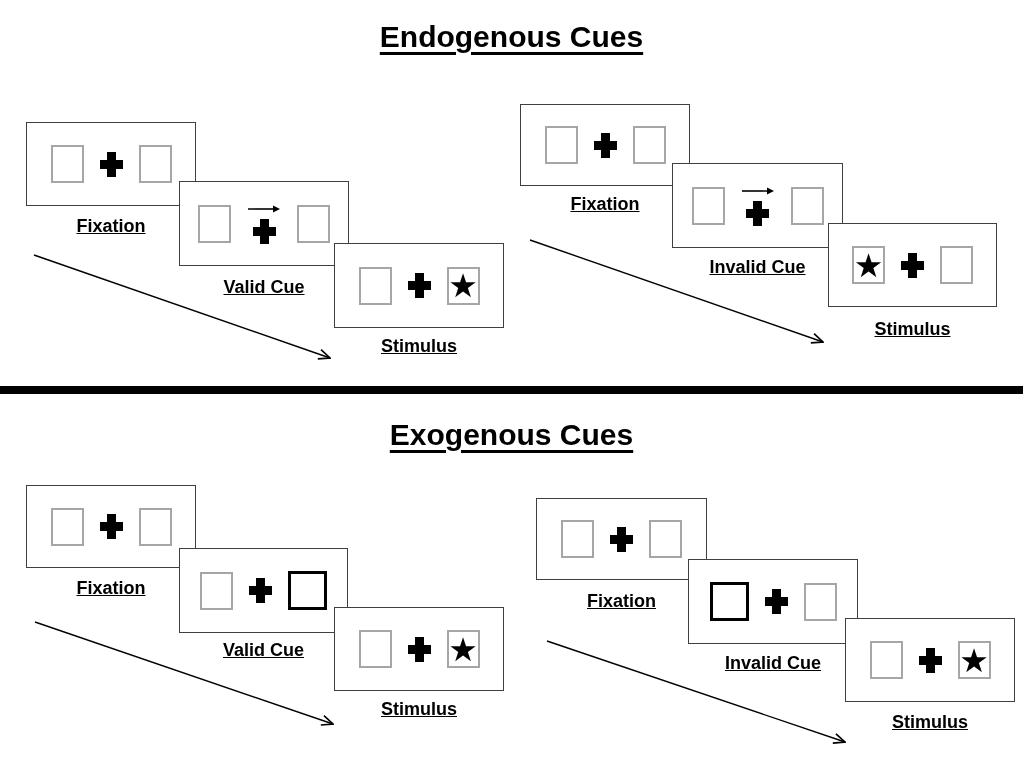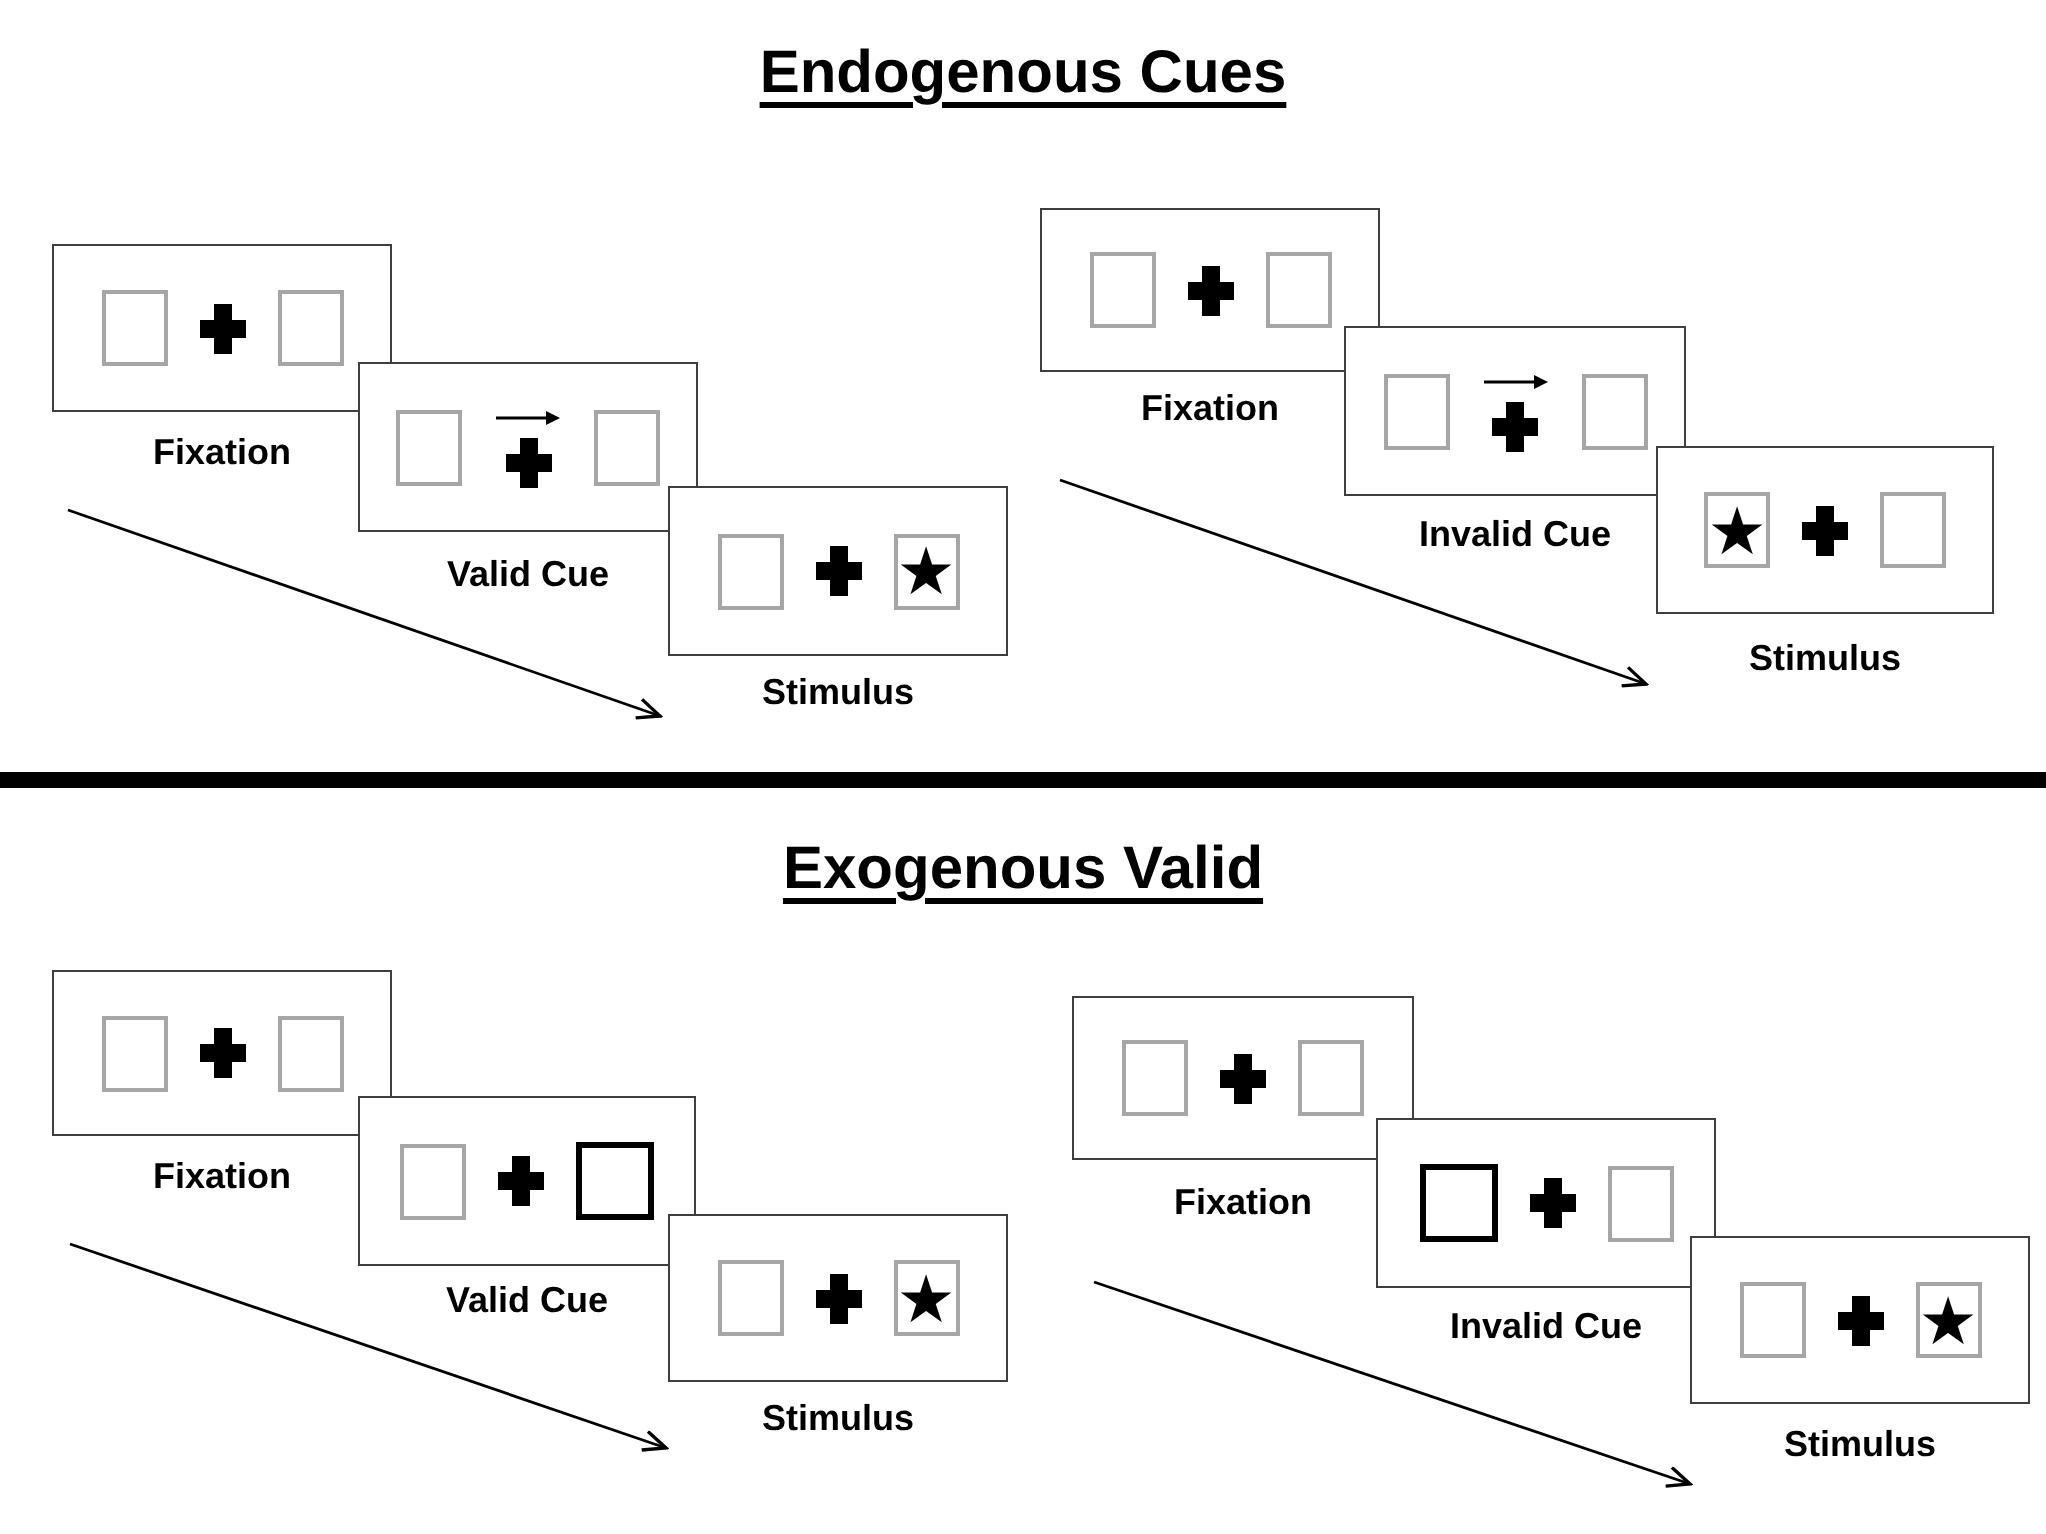--- a/index.html
+++ b/index.html
@@ -28,20 +28,21 @@
   .plus::before {
     content:""; position:absolute; left:0; right:0; top:8px; height:9px; background:#000;
   }
   .plus::after {
     content:""; position:absolute; top:0; bottom:0; left:7px; width:9px; background:#000;
   }
   .star { font-size:33px; line-height:1; color:#000; }
   .plabel {
     position:absolute; text-align:center; font-size:18px; font-weight:bold; color:#000;
     white-space:nowrap;
+    text-decoration:underline;
   }
   .arrows { position:absolute; left:0; top:0; pointer-events:none; }
 </style>
 </head>
 <body>
 
 <div class="stage">
 
   <svg class="arrows" width="1023" height="767" viewBox="0 0 1023 767">
     <defs>
@@ -50,21 +51,21 @@
       </marker>
     </defs>
     <line x1="34" y1="255" x2="330" y2="358" stroke="#000" stroke-width="1.4" marker-end="url(#ah)"></line>
     <line x1="530" y1="240" x2="823" y2="342" stroke="#000" stroke-width="1.4" marker-end="url(#ah)"></line>
     <line x1="35" y1="622" x2="333" y2="724" stroke="#000" stroke-width="1.4" marker-end="url(#ah)"></line>
     <line x1="547" y1="641" x2="845" y2="742" stroke="#000" stroke-width="1.4" marker-end="url(#ah)"></line>
   </svg>
 
   <div class="title" style="top:20px">Endogenous Cues</div>
   <div class="divider" style="top:386px"></div>
-  <div class="title" style="top:418px">Exogenous Valid</div>
+  <div class="title" style="top:418px">Exogenous Cues</div>
 
   <div class="panel" style="left:26px;top:122px;width:170px;height:84px">
     <div class="sq"></div>
     <div class="mid">
         <div class="plus"></div>
       </div>
     <div class="sq"></div>
   </div>
   <div class="plabel" style="left:26px;top:216px;width:170px">Fixation</div>
 

